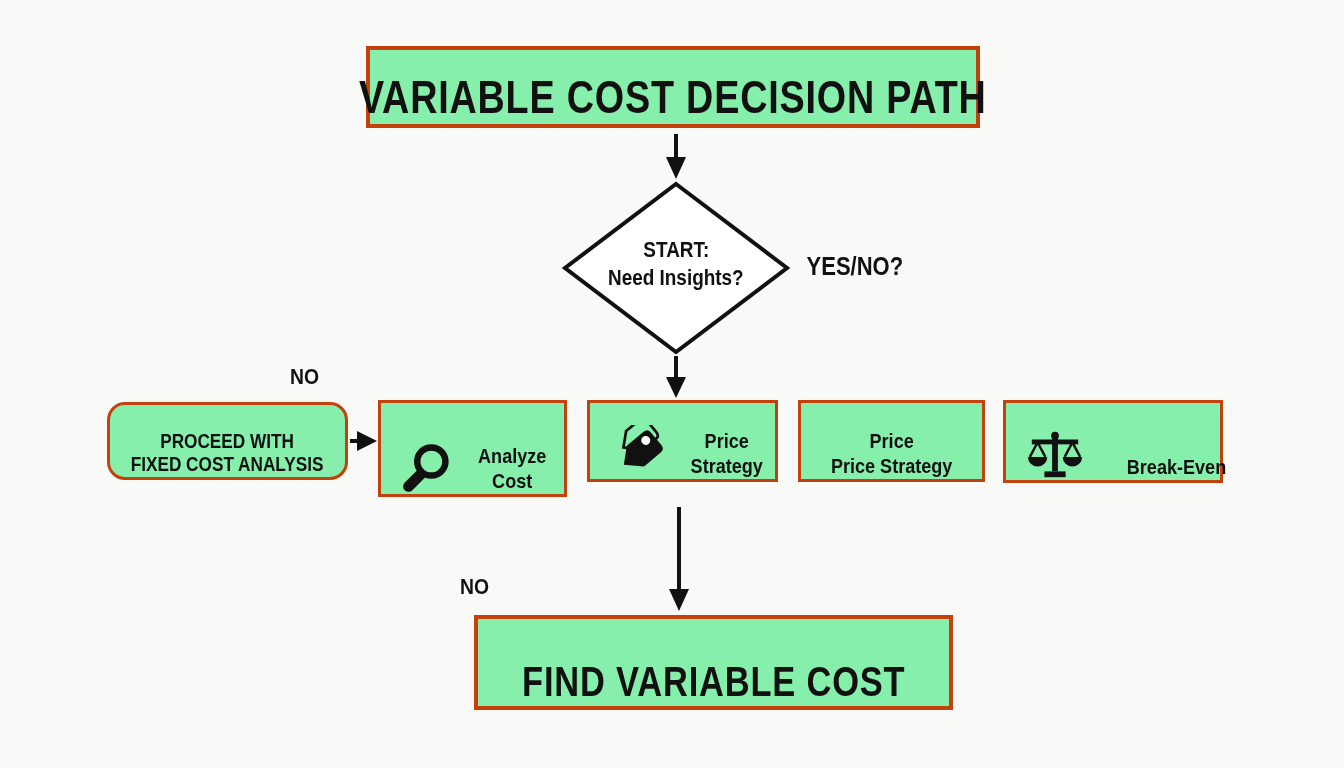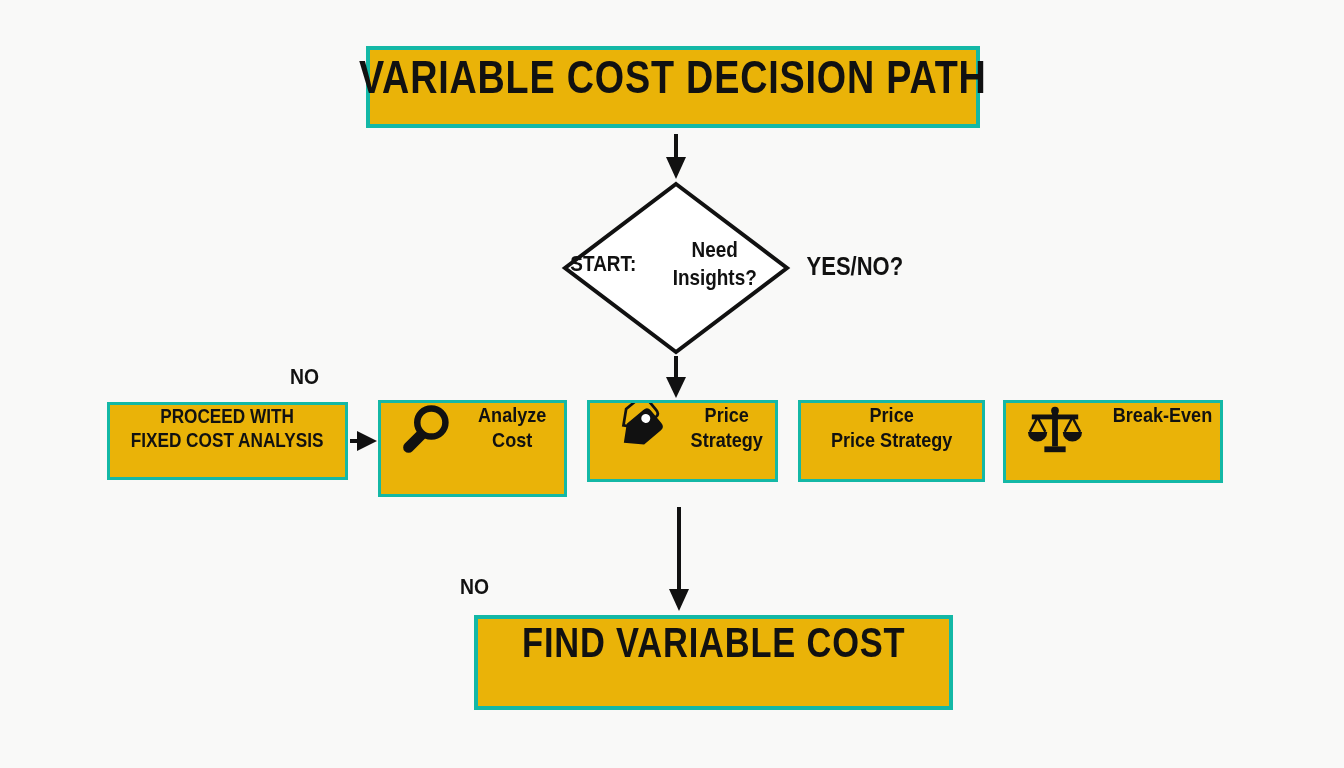--- a/index.html
+++ b/index.html
@@ -4,41 +4,41 @@
 <style>
   html,body{margin:0;padding:0;background:#e9e9e9;}
   .canvas{
     position:relative;width:1344px;height:768px;overflow:hidden;
     background:#f9f9f8;
     font-family:"Liberation Sans", sans-serif;
     color:#111;
   }
   .wires{position:absolute;left:0;top:0;z-index:1;}
   .node{
-    position:absolute;z-index:2;background:#eab308;border:3px solid #14b8a6;
-    display:flex;align-items:flex-start;justify-content:center;
+    position:absolute;z-index:2;background:#86efac;border:3px solid #c2410c;
+    display:flex;align-items:flex-end;justify-content:center;
     box-sizing:border-box;
   }
   .thick{border-width:4px;}
   .cond{display:inline-block;transform:scaleX(0.82);transform-origin:50% 50%;font-weight:bold;white-space:nowrap;}
   .cond85{display:inline-block;transform:scaleX(0.86);transform-origin:50% 50%;font-weight:bold;}
   .title-node{font-size:46px;letter-spacing:1px;}
   .end-node{font-size:42px;letter-spacing:1px;margin-left:36px;}
   .small-lines{display:flex;flex-direction:column;align-items:center;justify-content:center;
     font-size:21px;line-height:1.18;font-weight:bold;text-align:center;}
   .small-lines span{white-space:nowrap;}
   .iconbox{justify-content:flex-start;padding-left:20px;gap:16px;}
   .iconbox .small-lines{flex:1;padding-right:10px;}
   .upper{font-size:20px;}
   .floating-label{
     position:absolute;z-index:3;font-weight:bold;font-size:22px;
     transform:scaleX(0.88);transform-origin:50% 50%;white-space:nowrap;
   }
   .diamond-text{
-    position:absolute;z-index:3;display:flex;flex-direction:row;align-items:center;
+    position:absolute;z-index:3;display:flex;flex-direction:column;align-items:center;
     font-weight:bold;font-size:22px;line-height:1.25;text-align:center;
   }
   .icon-svg{flex:0 0 auto;}
 </style>
 </head>
 <body>
 
 <div class="canvas">
 
   <svg class="wires" width="1344" height="768" viewBox="0 0 1344 768">
@@ -72,21 +72,21 @@
 
   <div class="diamond-text" style="left:565px;top:236px;width:222px;">
     <span class="cond85">START:</span>
     <span class="cond85">Need Insights?</span>
   </div>
 
   <div class="floating-label" style="left:800px;top:252px;font-size:25px;">YES/NO?</div>
 
   <div class="floating-label" style="left:288px;top:364px;">NO</div>
 
-  <div class="node" style="left:107px;top:402px;width:241px;height:78px;">
+  <div class="node" style="left:107px;top:402px;width:241px;height:78px;border-radius:18px;">
     <div class="small-lines upper cond85">
       <span>PROCEED WITH</span>
       <span>FIXED COST ANALYSIS</span>
     </div>
   </div>
 
   <div class="node iconbox" style="left:378px;top:400px;width:189px;height:97px;">
     <svg class="icon-svg" width="52" height="52" viewBox="0 0 48 48">
       <circle cx="28" cy="18" r="13" fill="none" stroke="#111" stroke-width="6"></circle>
       <line x1="18" y1="30" x2="7" y2="41" stroke="#111" stroke-width="10" stroke-linecap="round"></line>
@@ -111,21 +111,21 @@
     </div>
   </div>
 
   <div class="node" style="left:798px;top:400px;width:187px;height:82px;">
     <div class="small-lines cond85">
       <span>Price</span>
       <span>Price Strategy</span>
     </div>
   </div>
 
-  <div class="node iconbox" style="left:1003px;top:400px;width:220px;height:83px;gap:20px;">
+  <div class="node iconbox" style="left:1003px;top:400px;width:220px;height:83px;gap:34px;">
     <svg class="icon-svg" width="58" height="52" viewBox="0 0 60 52">
       <circle cx="30" cy="7" r="4" fill="#111"></circle>
       <rect x="27" y="7" width="6" height="37" fill="#111"></rect>
       <rect x="6" y="11" width="48" height="5" fill="#111"></rect>
       <line x1="12" y1="14" x2="4" y2="29" stroke="#111" stroke-width="2.5"></line>
       <line x1="12" y1="14" x2="20" y2="29" stroke="#111" stroke-width="2.5"></line>
       <path d="M2 29 a10 10 0 0 0 20 0 z" fill="#111"></path>
       <line x1="48" y1="14" x2="40" y2="29" stroke="#111" stroke-width="2.5"></line>
       <line x1="48" y1="14" x2="56" y2="29" stroke="#111" stroke-width="2.5"></line>
       <path d="M38 29 a10 10 0 0 0 20 0 z" fill="#111"></path>

